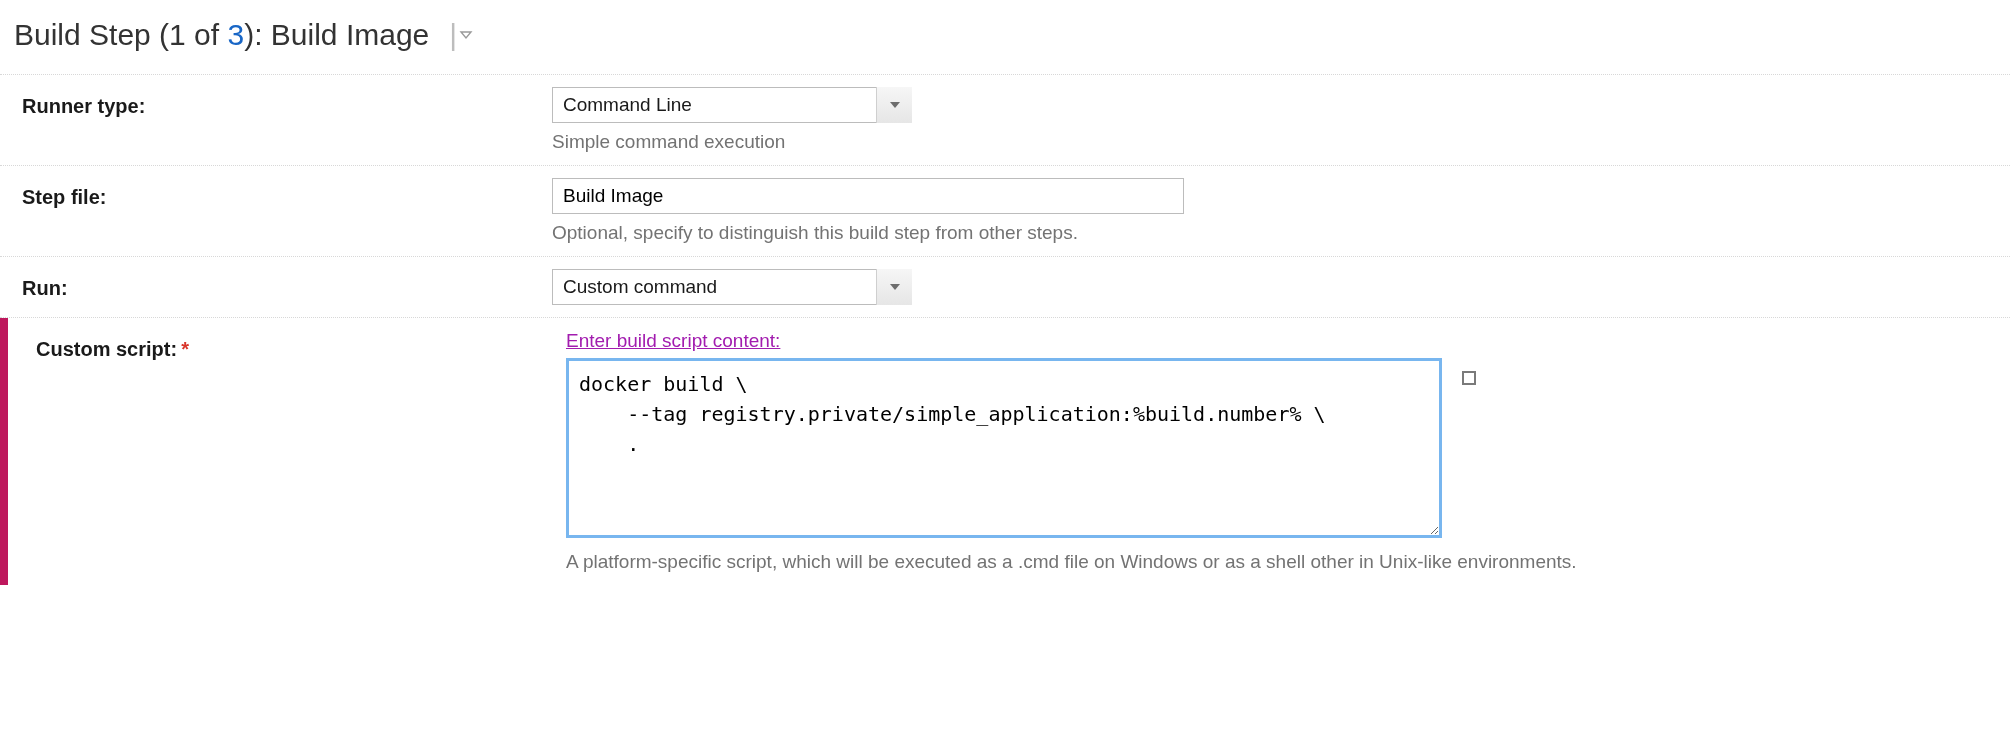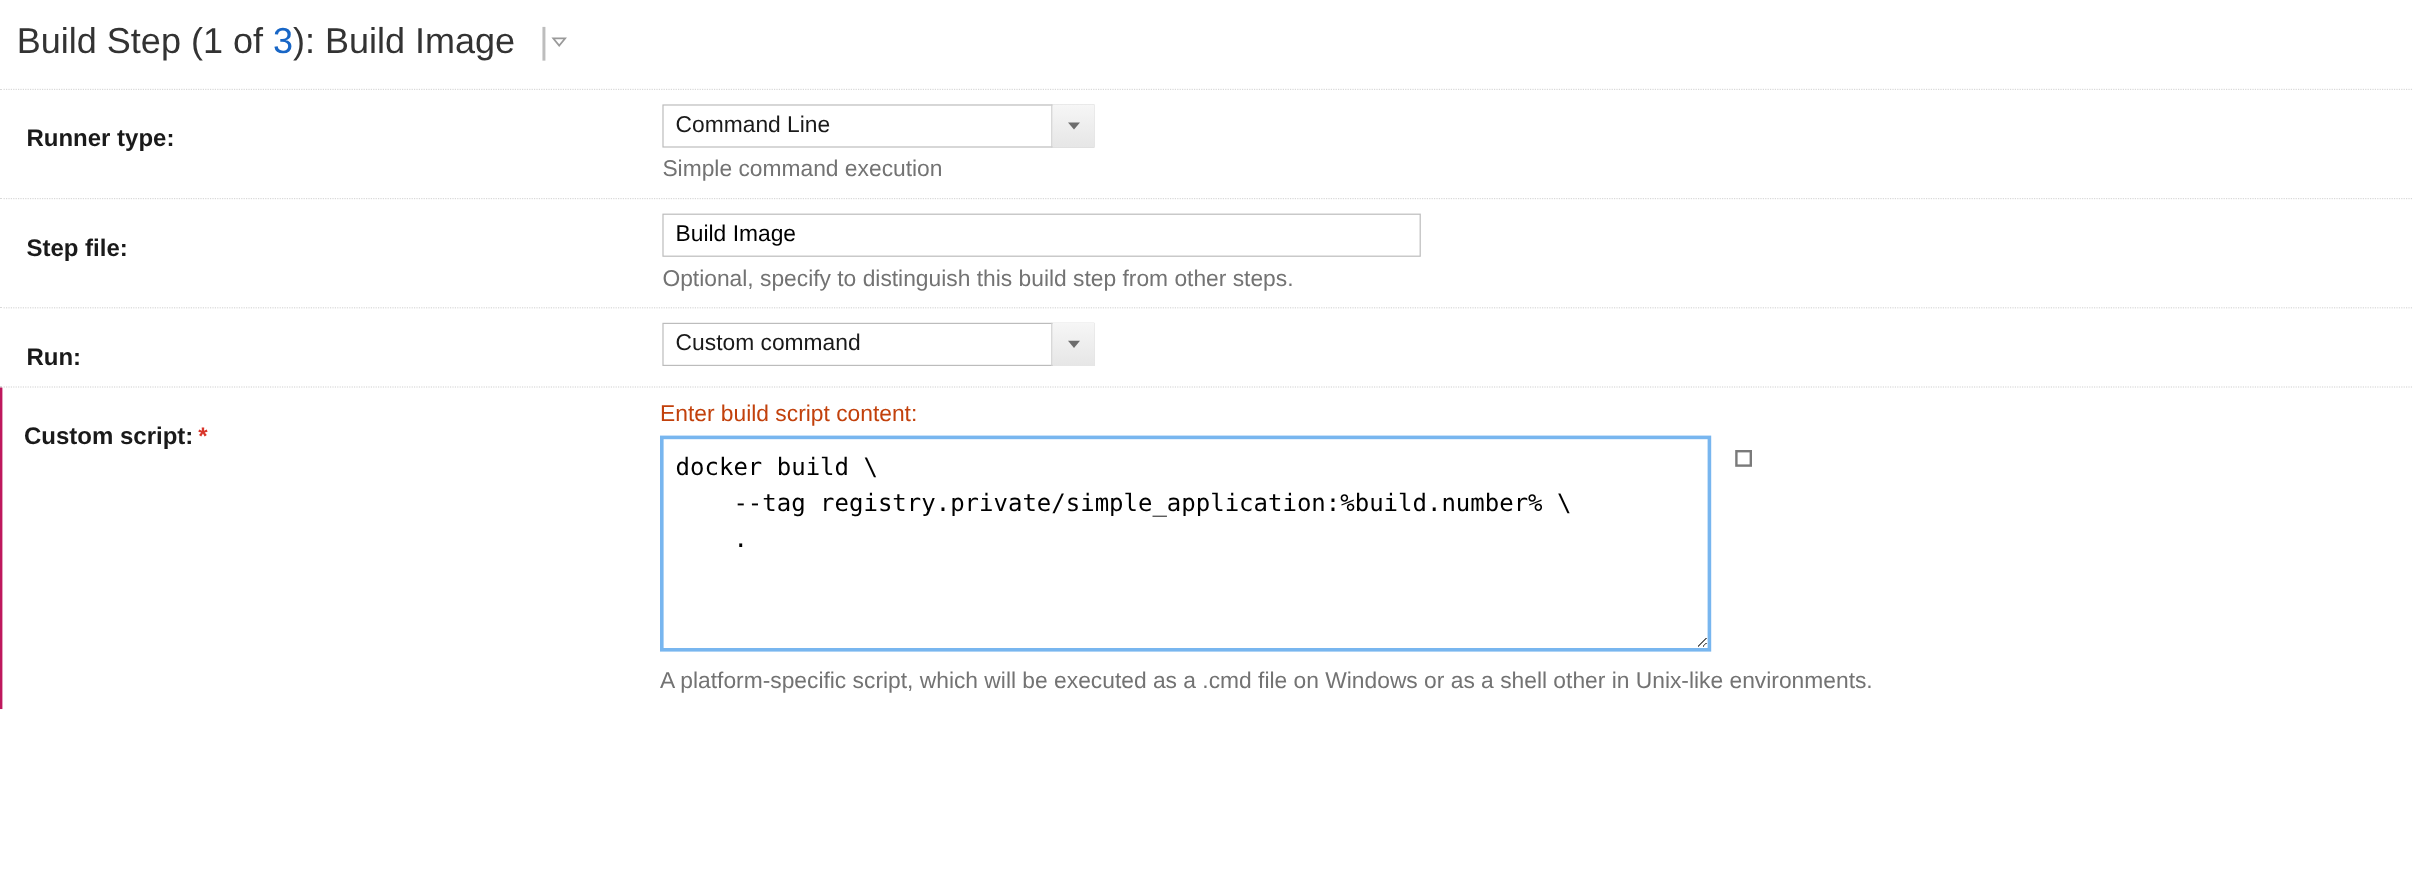--- a/index.html
+++ b/index.html
@@ -33,29 +33,28 @@
   .heading .dropdown-trigger .pipe { color: #bdbdbd; font-weight: 300; }
   .heading .dropdown-trigger svg { display:block; }
   .section {
     border-top: 1px dotted #d8d8d8;
   }
   .row {
     display: flex;
     align-items: flex-start;
     padding: 12px 0 12px 22px;
   }
-  .row.indented { border-left: 2px solid #be185d; margin-left: 0; padding-left: 18px; justify-content: flex-end; }
+  .row.indented { border-left: 8px solid #be185d; margin-left: 0; padding-left: 28px; justify-content: flex-end; }
   .label-col {
     width: 530px;
     flex: 0 0 530px;
     padding-top: 8px;
     font-size: 20px;
     font-weight: 700;
     color: #1a1a1a;
-    margin-top: 10px;
   }
   .req-star { color: #d9362b; font-weight: 700; margin-left: 4px; }
   .field-col {
     flex: 1 1 auto;
     padding-right: 20px;
     position: relative;
   }
   .hint {
     color: #737373;
     font-size: 19px;
@@ -92,22 +91,23 @@
     width: 632px;
     height: 36px;
     padding: 6px 10px;
     font-size: 19px;
     font-family: inherit;
     border: 1px solid #bcbcbc;
     background: #fff;
   }
   .field-label-above {
     font-size: 19px;
-    color: #c2410c;
+    color: #a21caf;
     margin-bottom: 6px;
+    text-decoration: underline;
   }
   .code-area {
     width: 876px;
     height: 180px;
     border: 3px solid #78b6ef;
     padding: 8px 10px;
     font-family: "Menlo", "Consolas", monospace;
     font-size: 20px;
     line-height: 1.5;
     resize: both;

